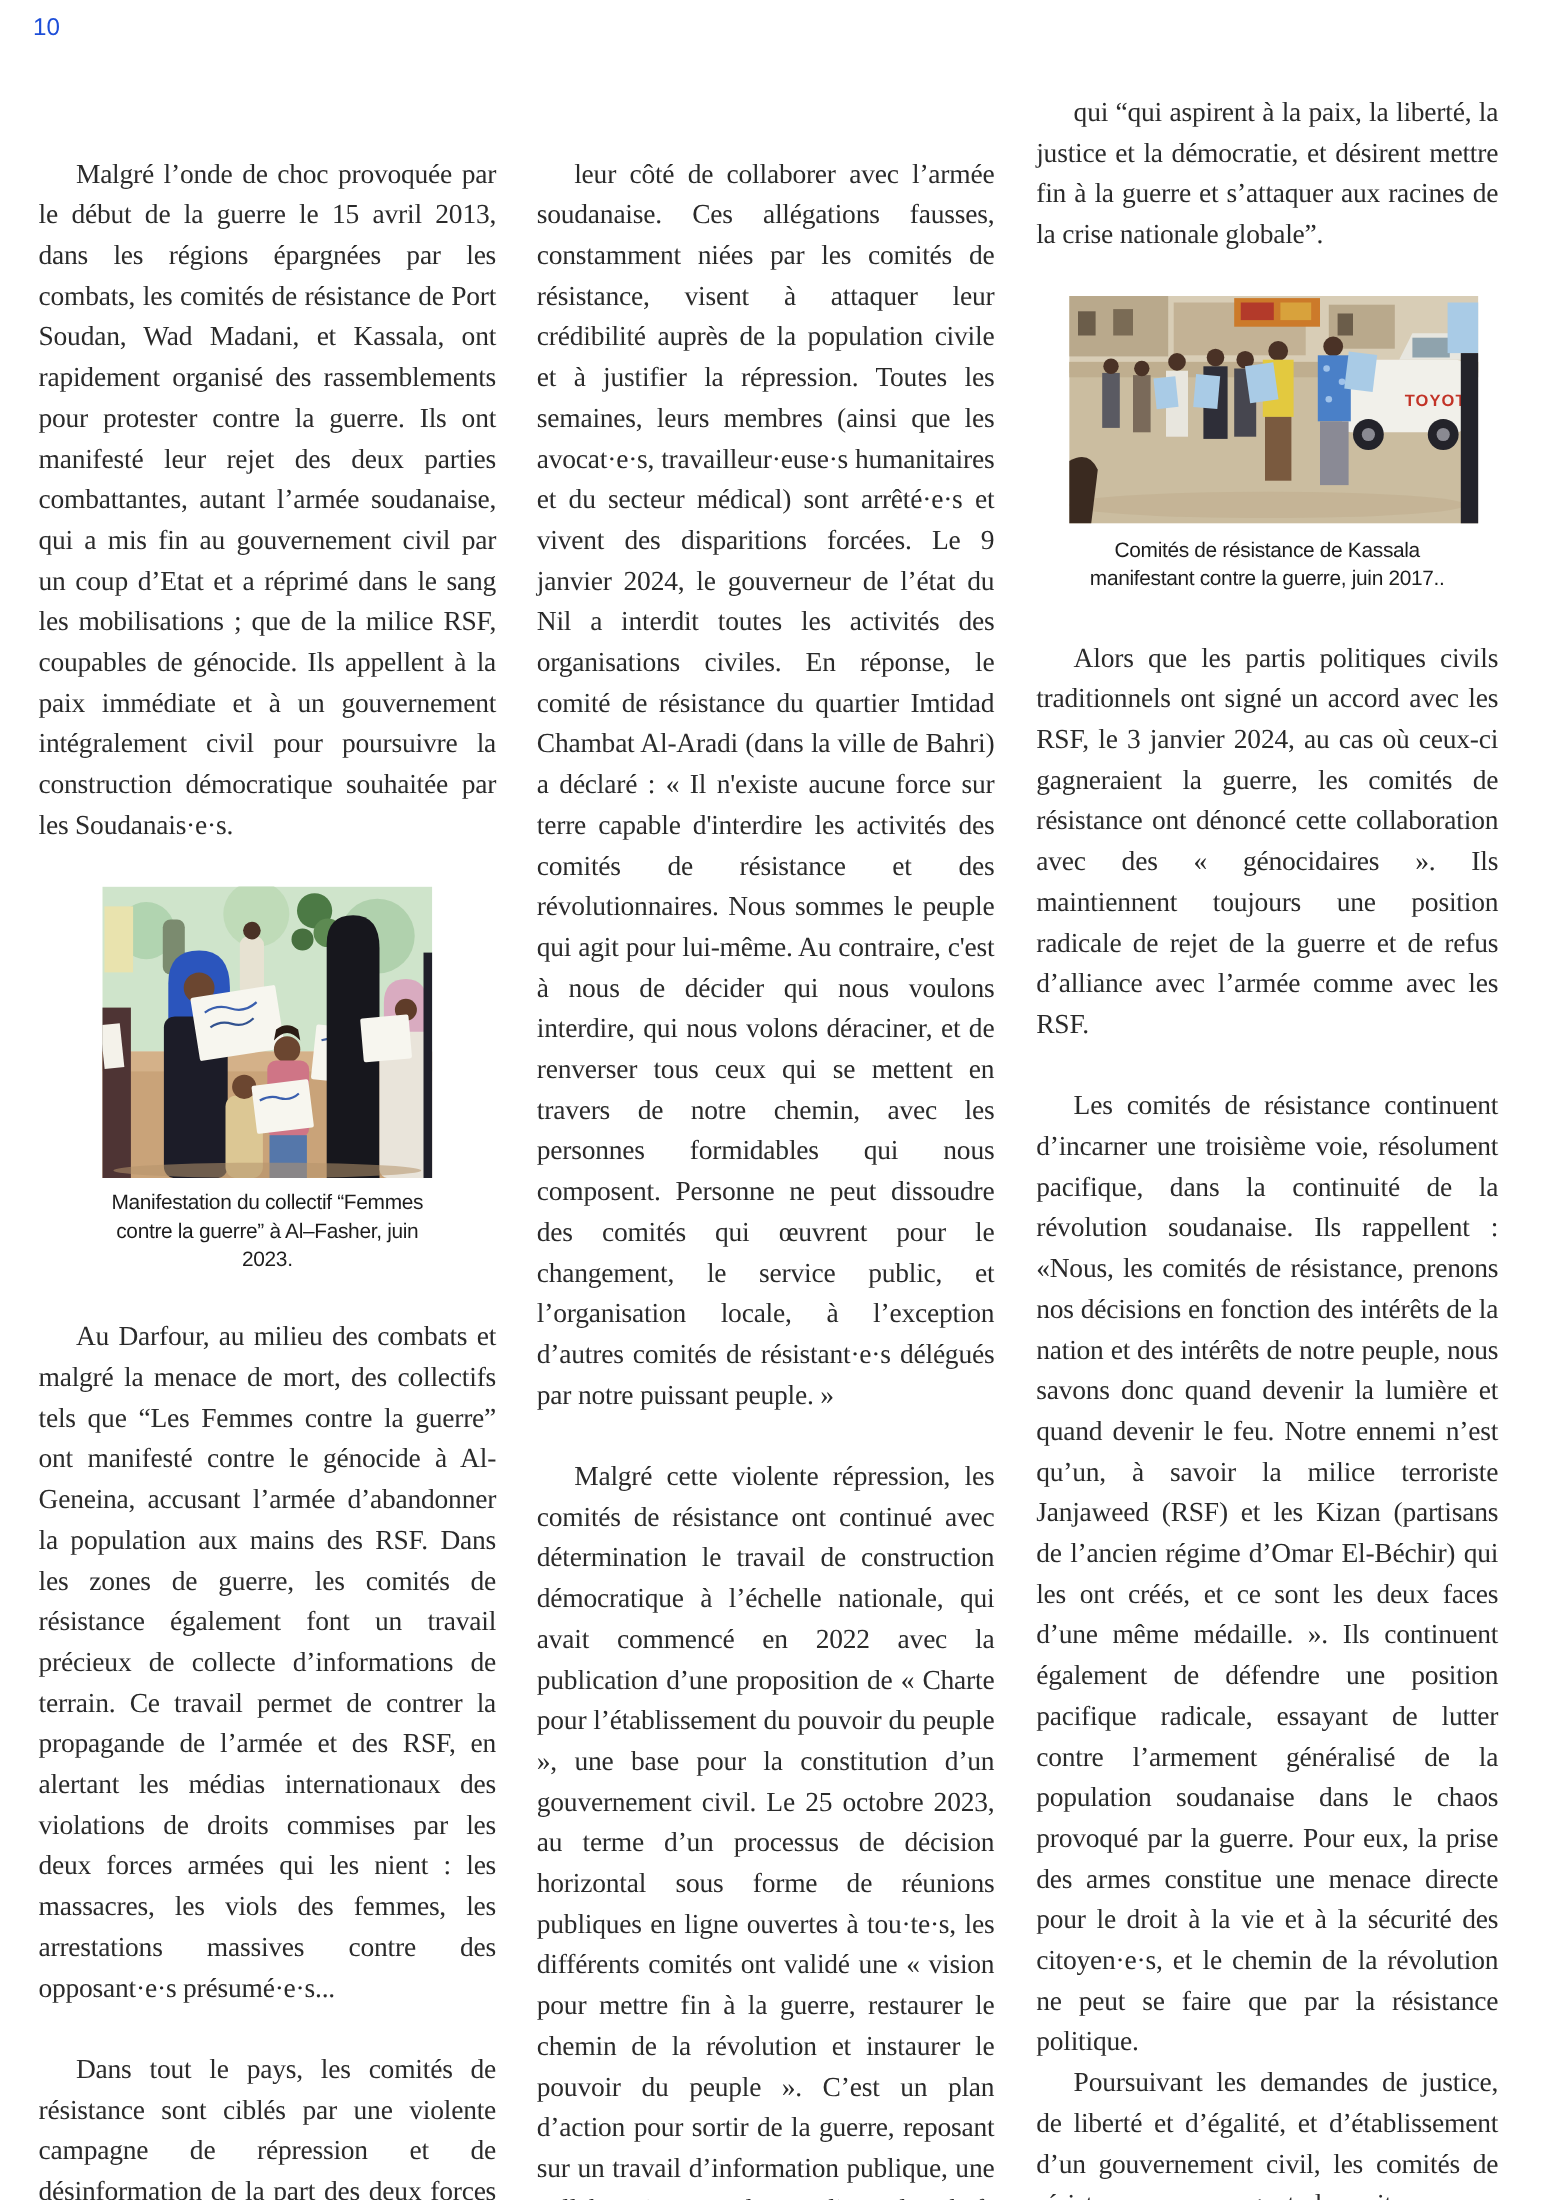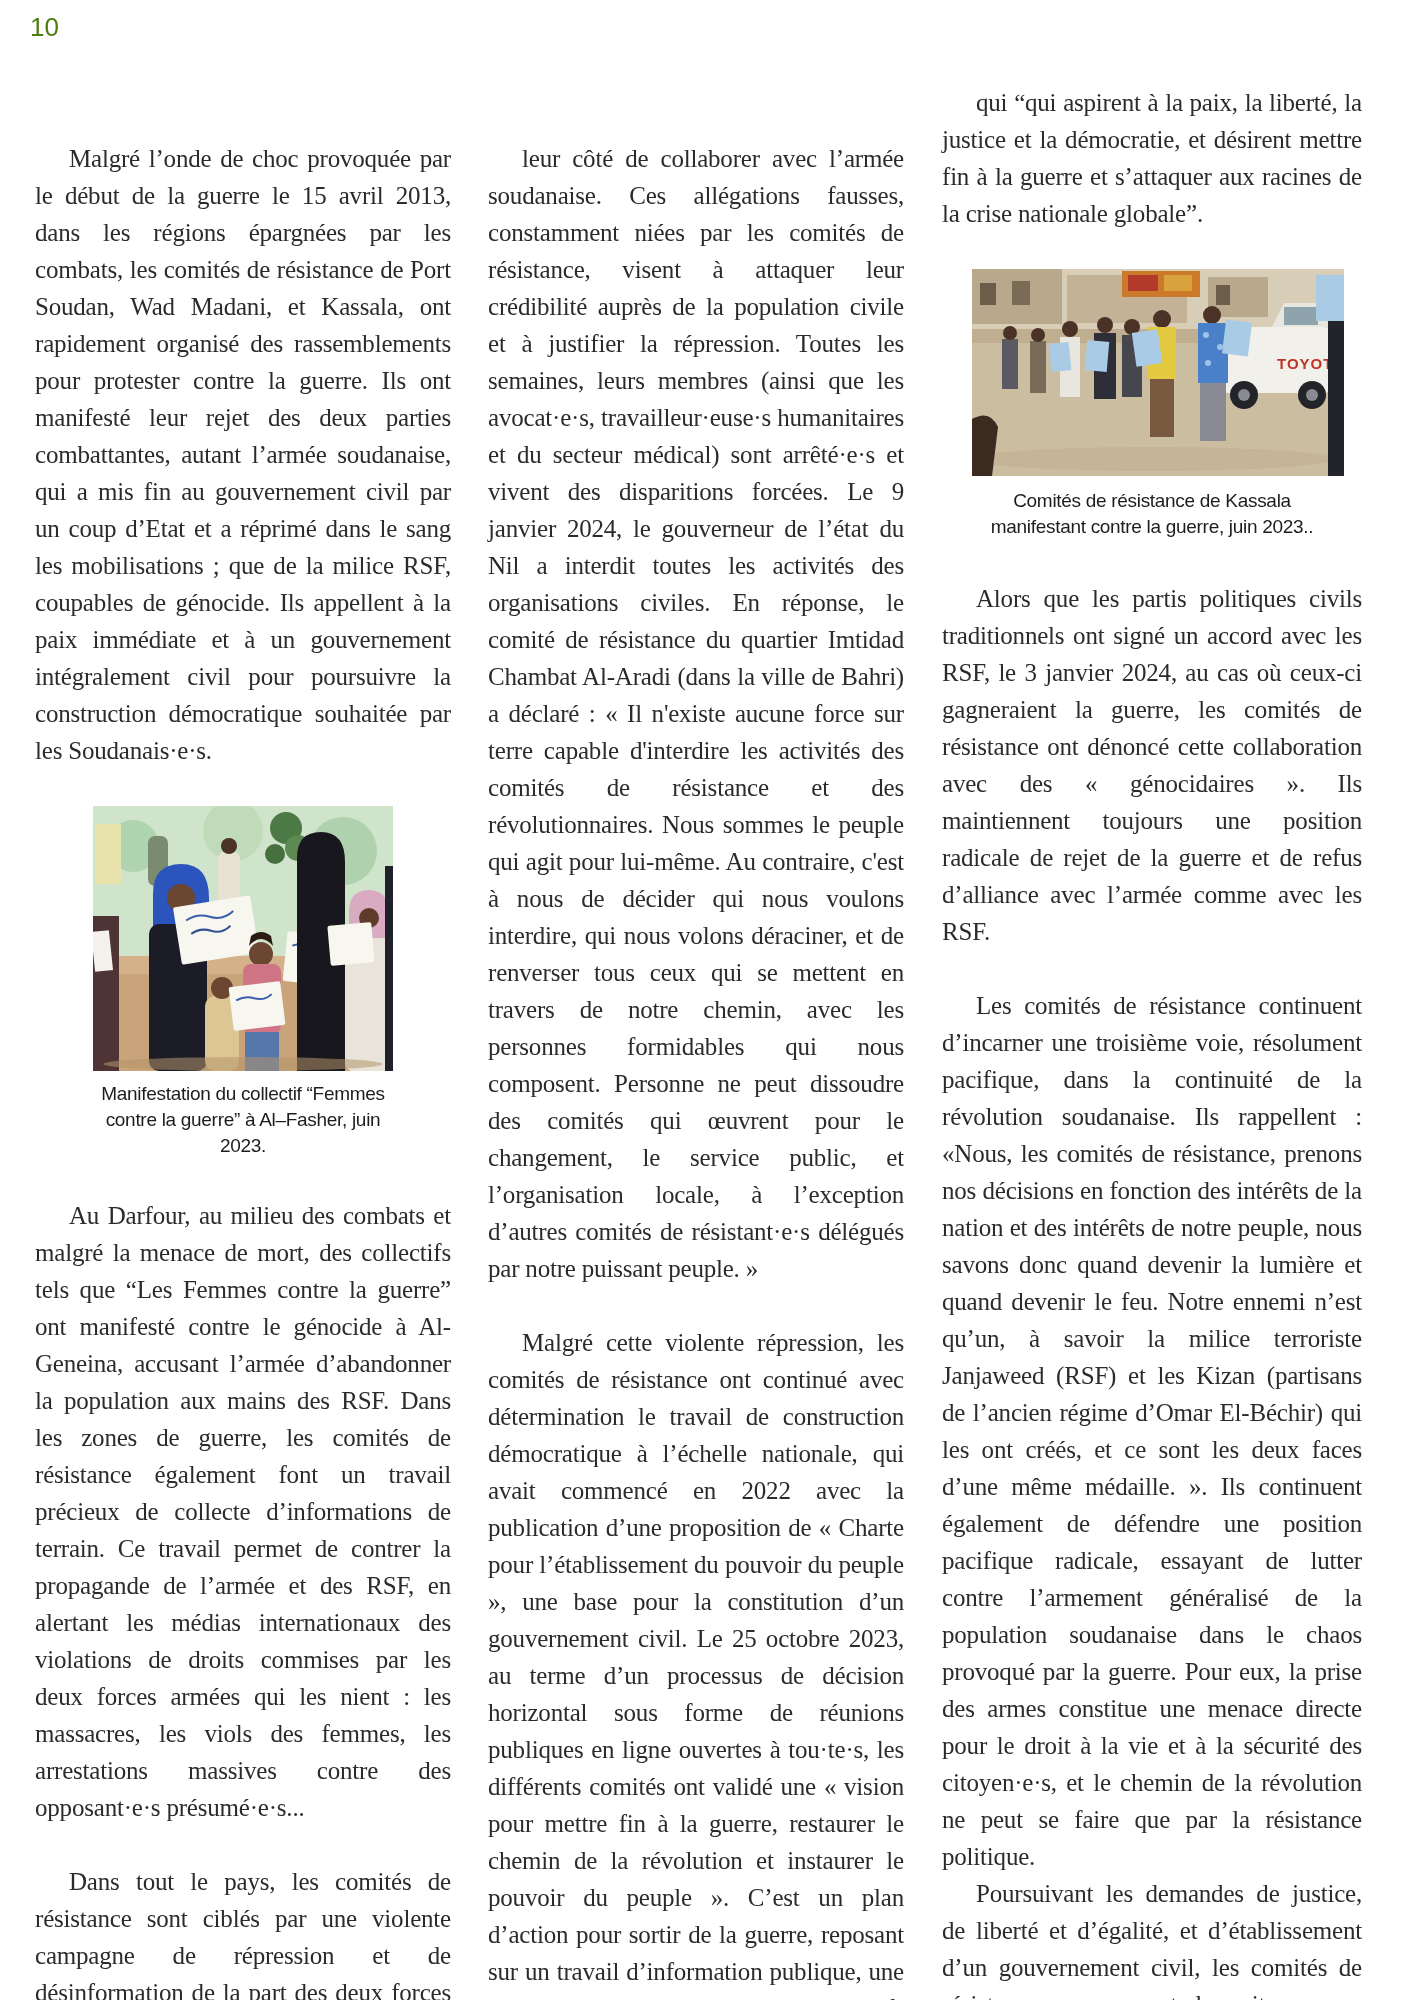--- a/index.html
+++ b/index.html
@@ -7,21 +7,21 @@
     position:relative;
     width:1414px;height:2000px;
     background:#ffffff;
     font-family:"Liberation Serif", serif;
     color:#2b2b2b;
     overflow:hidden;
   }
   .pagenum{
     position:absolute;left:30px;top:12px;
     font-family:"Liberation Sans", sans-serif;
-    font-size:26px;color:#4d7c0f;
+    font-size:22px;color:#1d4ed8;
   }
   .title{
     position:absolute;left:100px;top:40px;width:550px;
     text-align:center;
     font-family:"Liberation Mono", monospace;
     font-weight:700;
     font-size:30px;line-height:45px;
     letter-spacing:2.5px;
     color:#000;
     text-shadow:2px 2px 2px rgba(0,0,0,0.40);
@@ -177,20 +177,20 @@
         <rect x="228" y="114" width="26" height="58" fill="#8a8a95"></rect>
         <rect x="252" y="52" width="26" height="34" fill="#a9cbe6" transform="rotate(7 265 69)"></rect>
       </g>
 
       <rect x="344" y="6" width="28" height="46" fill="#a9cbe6"></rect>
       <rect x="356" y="52" width="16" height="155" fill="#23232a"></rect>
 
       <path d="M0 150 Q18 140 26 158 L20 207 L0 207 Z" fill="#3a2a20"></path>
     </svg>
 
-    <div class="caption caption2">Comités de résistance de Kassala manifestant contre la guerre, juin 2023..</div>
+    <div class="caption caption2">Comités de résistance de Kassala manifestant contre la guerre, juin 2017..</div>
 
     <p>Alors que les partis politiques civils traditionnels ont signé un accord avec les RSF, le 3 janvier 2024, au cas où ceux-ci gagneraient la guerre, les comités de résistance ont dénoncé cette collaboration avec des « génocidaires ». Ils maintiennent toujours une position radicale de rejet de la guerre et de refus d’alliance avec l’armée comme avec les RSF.</p>
     <p class="no-gap">Les comités de résistance continuent d’incarner une troisième voie, résolument pacifique, dans la continuité de la révolution soudanaise. Ils rappellent : «Nous, les comités de résistance, prenons nos décisions en fonction des intérêts de la nation et des intérêts de notre peuple, nous savons donc quand devenir la lumière et quand devenir le feu. Notre ennemi n’est qu’un, à savoir la milice terroriste Janjaweed (RSF) et les Kizan (partisans de l’ancien régime d’Omar El-Béchir) qui les ont créés, et ce sont les deux faces d’une même médaille. ». Ils continuent également de défendre une position pacifique radicale, essayant de lutter contre l’armement généralisé de la population soudanaise dans le chaos provoqué par la guerre. Pour eux, la prise des armes constitue une menace directe pour le droit à la vie et à la sécurité des citoyen·e·s, et le chemin de la révolution ne peut se faire que par la résistance politique.</p>
     <p class="no-gap">Poursuivant les demandes de justice, de liberté et d’égalité, et d’établissement d’un gouvernement civil, les comités de résistance encouragent les citoyen·ne·s qui se mobilisent quotidiennement pour reconstruire les villes détruites par les combats et promouvoir une culture de la paix.</p>
   </div>
 
 </div>
 
 </body></html>

